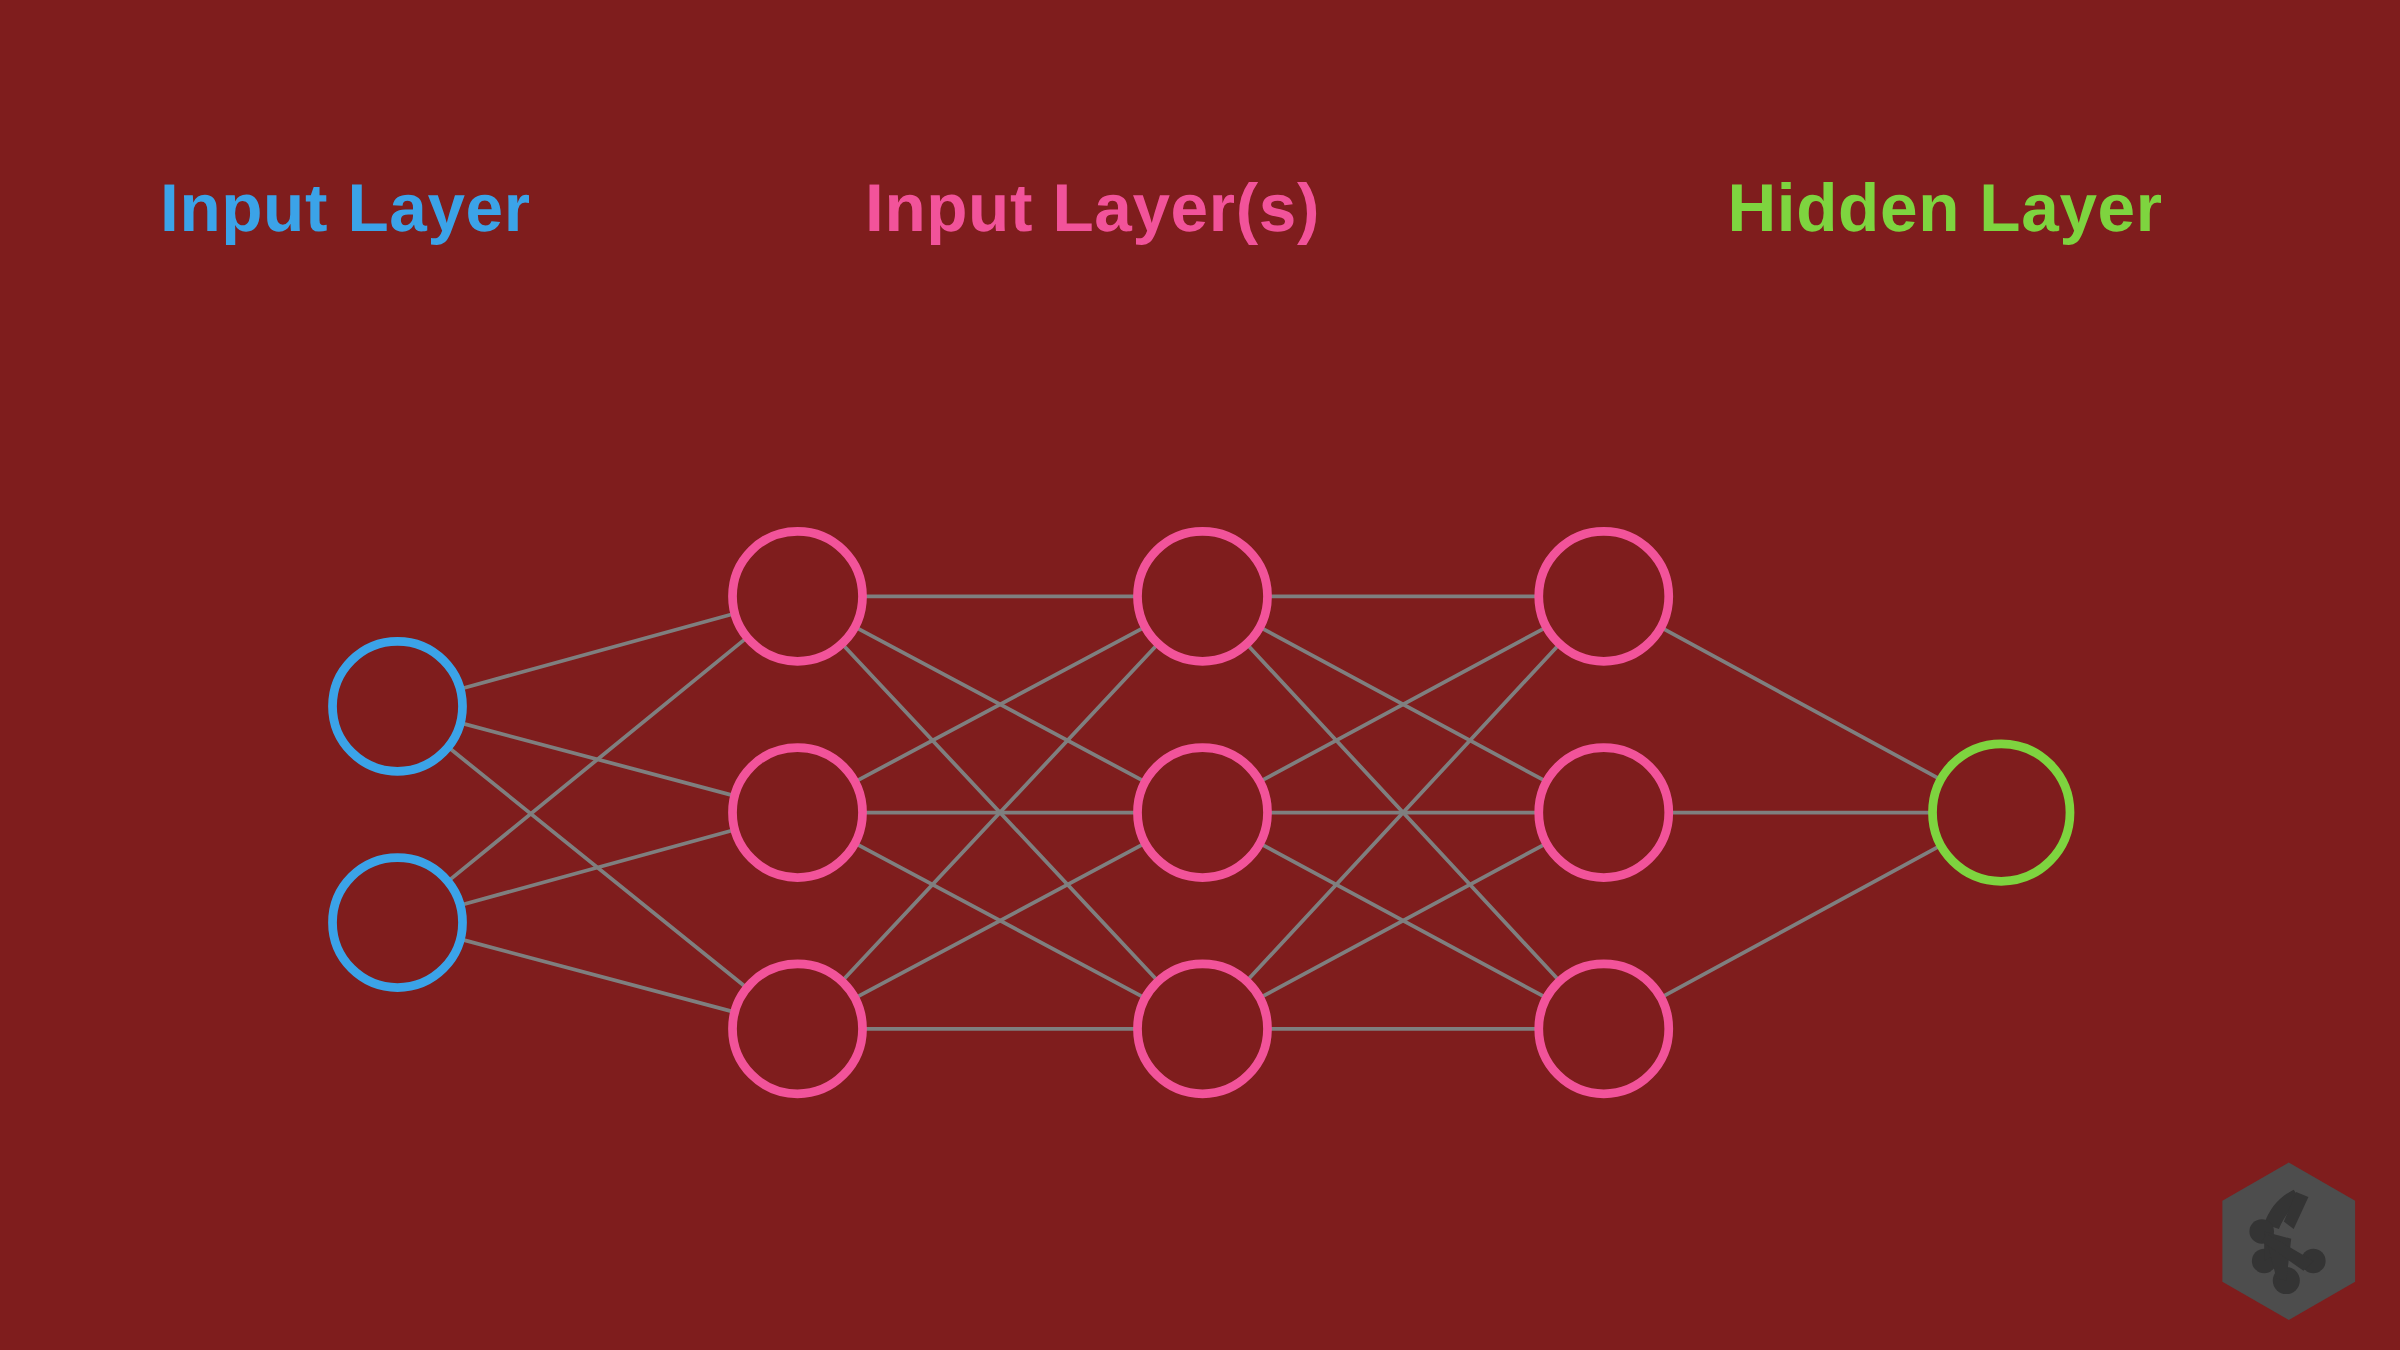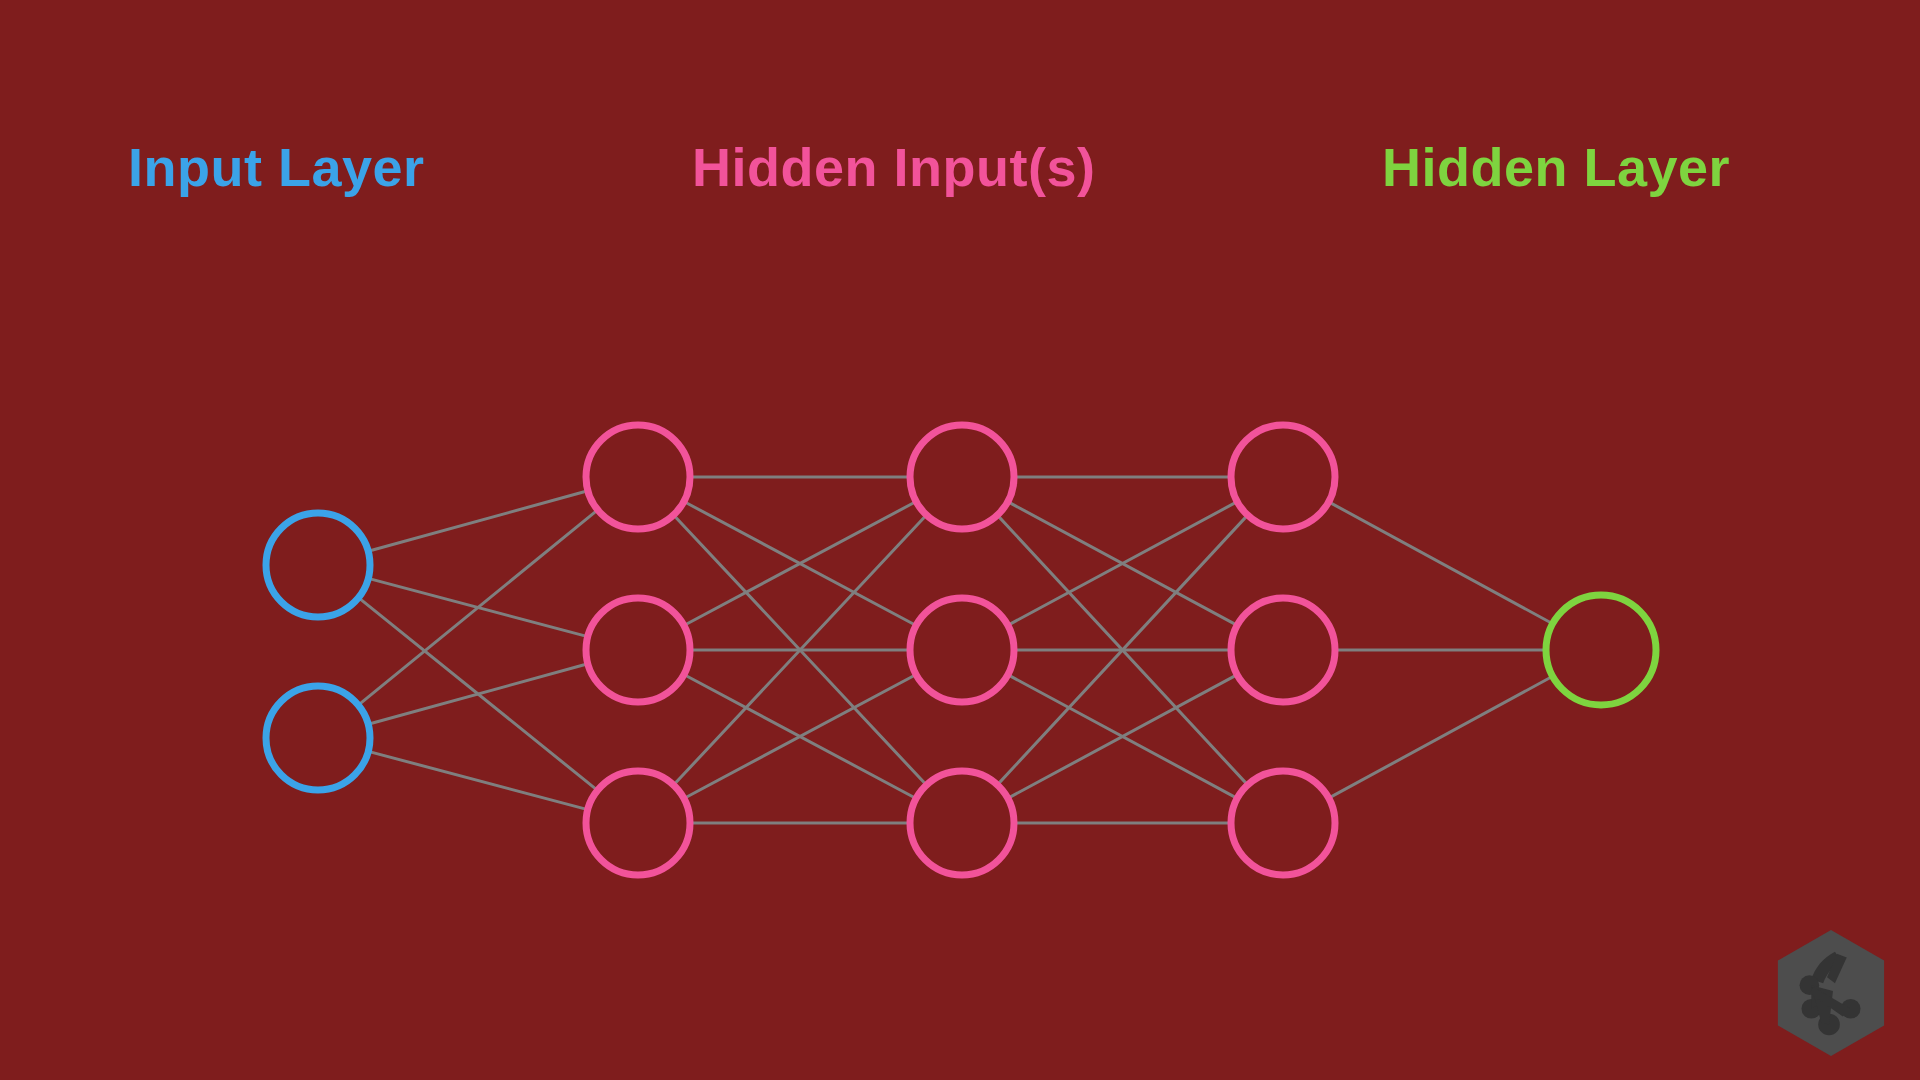--- a/index.html
+++ b/index.html
@@ -96,21 +96,21 @@
         <circle cx="962" cy="823" r="52" fill="none" stroke="#F2539A" stroke-width="7"></circle>
         <circle cx="1283" cy="477" r="52" fill="none" stroke="#F2539A" stroke-width="7"></circle>
         <circle cx="1283" cy="650" r="52" fill="none" stroke="#F2539A" stroke-width="7"></circle>
         <circle cx="1283" cy="823" r="52" fill="none" stroke="#F2539A" stroke-width="7"></circle>
         <circle cx="1601" cy="650" r="55" fill="none" stroke="#7ED43F" stroke-width="7"></circle>
       </g>
   </svg>
 
   <div class="layer-label" id="label-input" style="color: rgb(59, 163, 232);">Input Layer</div>
 
-  <div class="layer-label" id="label-hidden" style="color: rgb(242, 83, 154);">Hidden Input(s)</div>
+  <div class="layer-label" id="label-hidden" style="color: rgb(242, 83, 154);">Input Layer(s)</div>
 
   <div class="layer-label" id="label-output" style="color: rgb(126, 212, 63);">Hidden Layer</div>
 
   <svg id="watermark" viewBox="0 0 120 132">
     <path d="M60 2 L114 33 L114 99 L60 130 L6 99 L6 33 Z" fill="#4d4d4d"></path>
     <g fill="#343434">
       <path d="M64 24 C52 30 44 40 40 52 L52 56 C56 46 62 38 70 33 Z"></path>
       <circle cx="38" cy="58" r="10"></circle>
       <circle cx="40" cy="82" r="10"></circle>
       <circle cx="58" cy="98" r="11"></circle>

